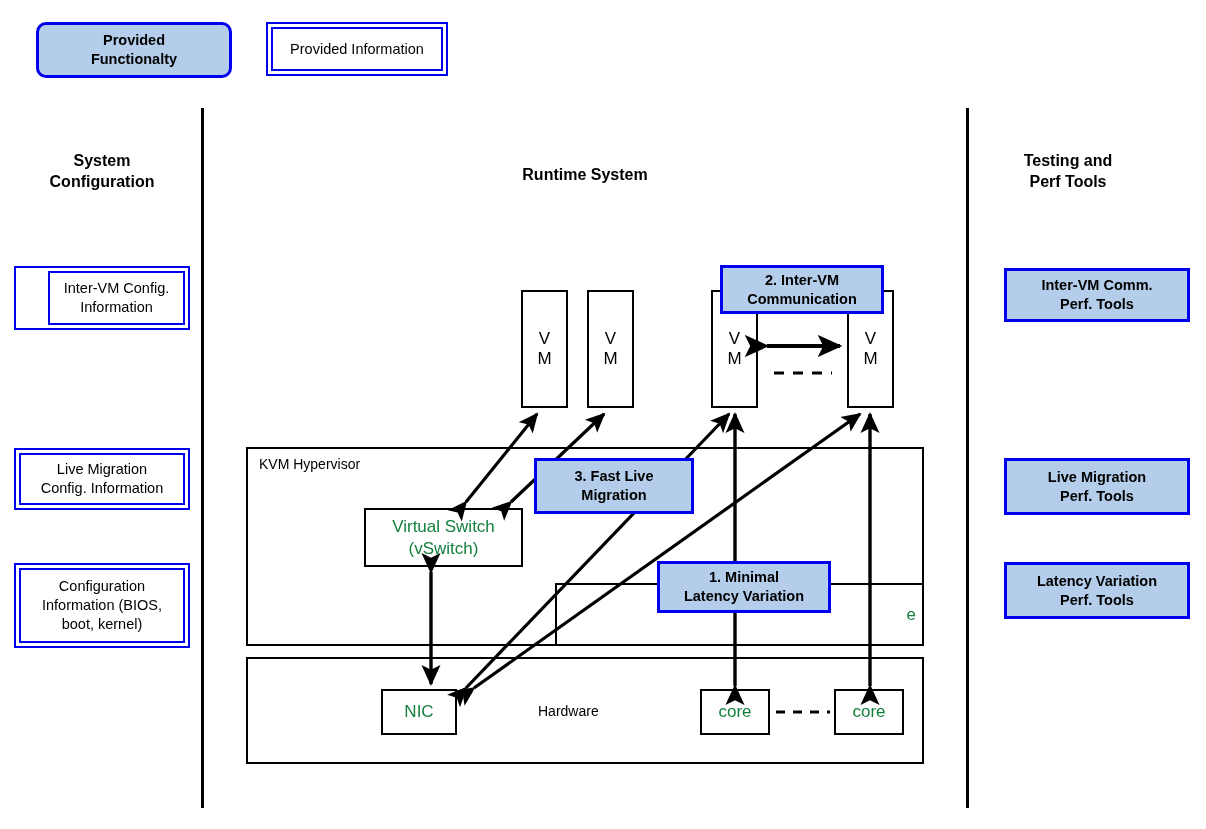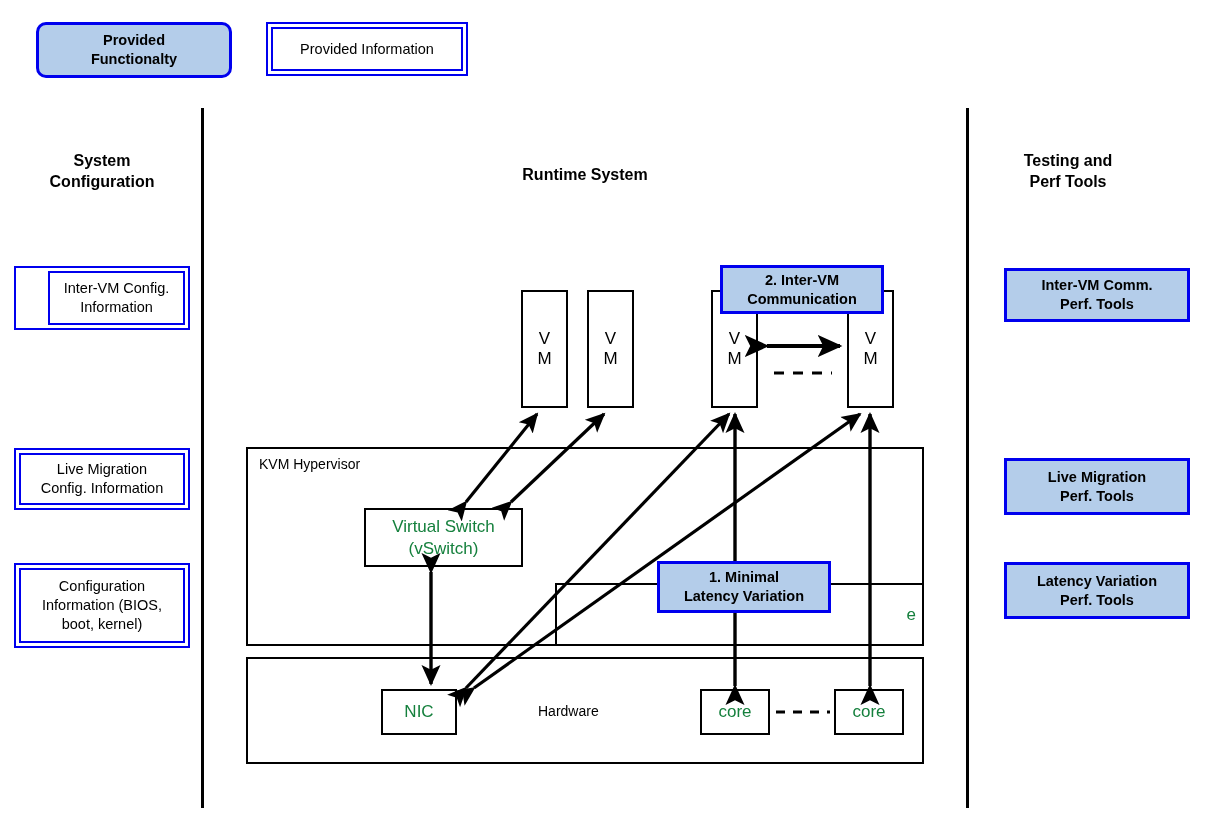--- a/index.html
+++ b/index.html
@@ -125,21 +125,21 @@
   .layer-call  { z-index: 3; }
 </style>
 </head>
 <body>
 
 <div id="canvas">
 
   <div class="abs fn-box layer-base" style="left:36px; top:22px; width:196px; height:56px;border-radius:10px;">Provided
 Functionalty</div>
 
-  <div class="abs info-box layer-base" style="left:266px; top:22px; width:202px; height:54px;">
+  <div class="abs info-box layer-base" style="left:266px; top:22px; width:182px; height:54px;">
     <div class="inner">Provided Information</div>
   </div>
 
   <div class="abs vrule layer-base" style="left:201px; top:108px; height:700px;"></div>
   <div class="abs vrule layer-base" style="left:966px; top:108px; height:700px;"></div>
 
   <div class="abs col-head layer-base" style="left:12px; top:150px; width:180px;">System
 Configuration</div>
 
   <div class="abs col-head layer-base" style="left:390px; top:164px; width:390px;">Runtime System</div>
@@ -238,17 +238,19 @@
     <line x1="767" y1="346" x2="840" y2="346" stroke="#000" stroke-width="4" marker-start="url(#ah)" marker-end="url(#ah2)"></line>
 
     <line x1="774" y1="373" x2="832" y2="373" stroke="#000" stroke-width="3" stroke-dasharray="10,9"></line>
 
     <line x1="776" y1="712" x2="830" y2="712" stroke="#000" stroke-width="3" stroke-dasharray="9,8"></line>
   </svg>
 
   <div class="abs fn-box layer-call" style="left:720px; top:265px; width:164px; height:49px;">2. Inter-VM
 Communication</div>
 
+  <div class="abs fn-box layer-call" style="left:534px; top:458px; width:160px; height:56px;">3. Fast Live
+Migration</div>
 
   <div class="abs fn-box layer-call" style="left:657px; top:561px; width:174px; height:52px;">1. Minimal
 Latency Variation</div>
 
 </div>
 
 </body></html>

